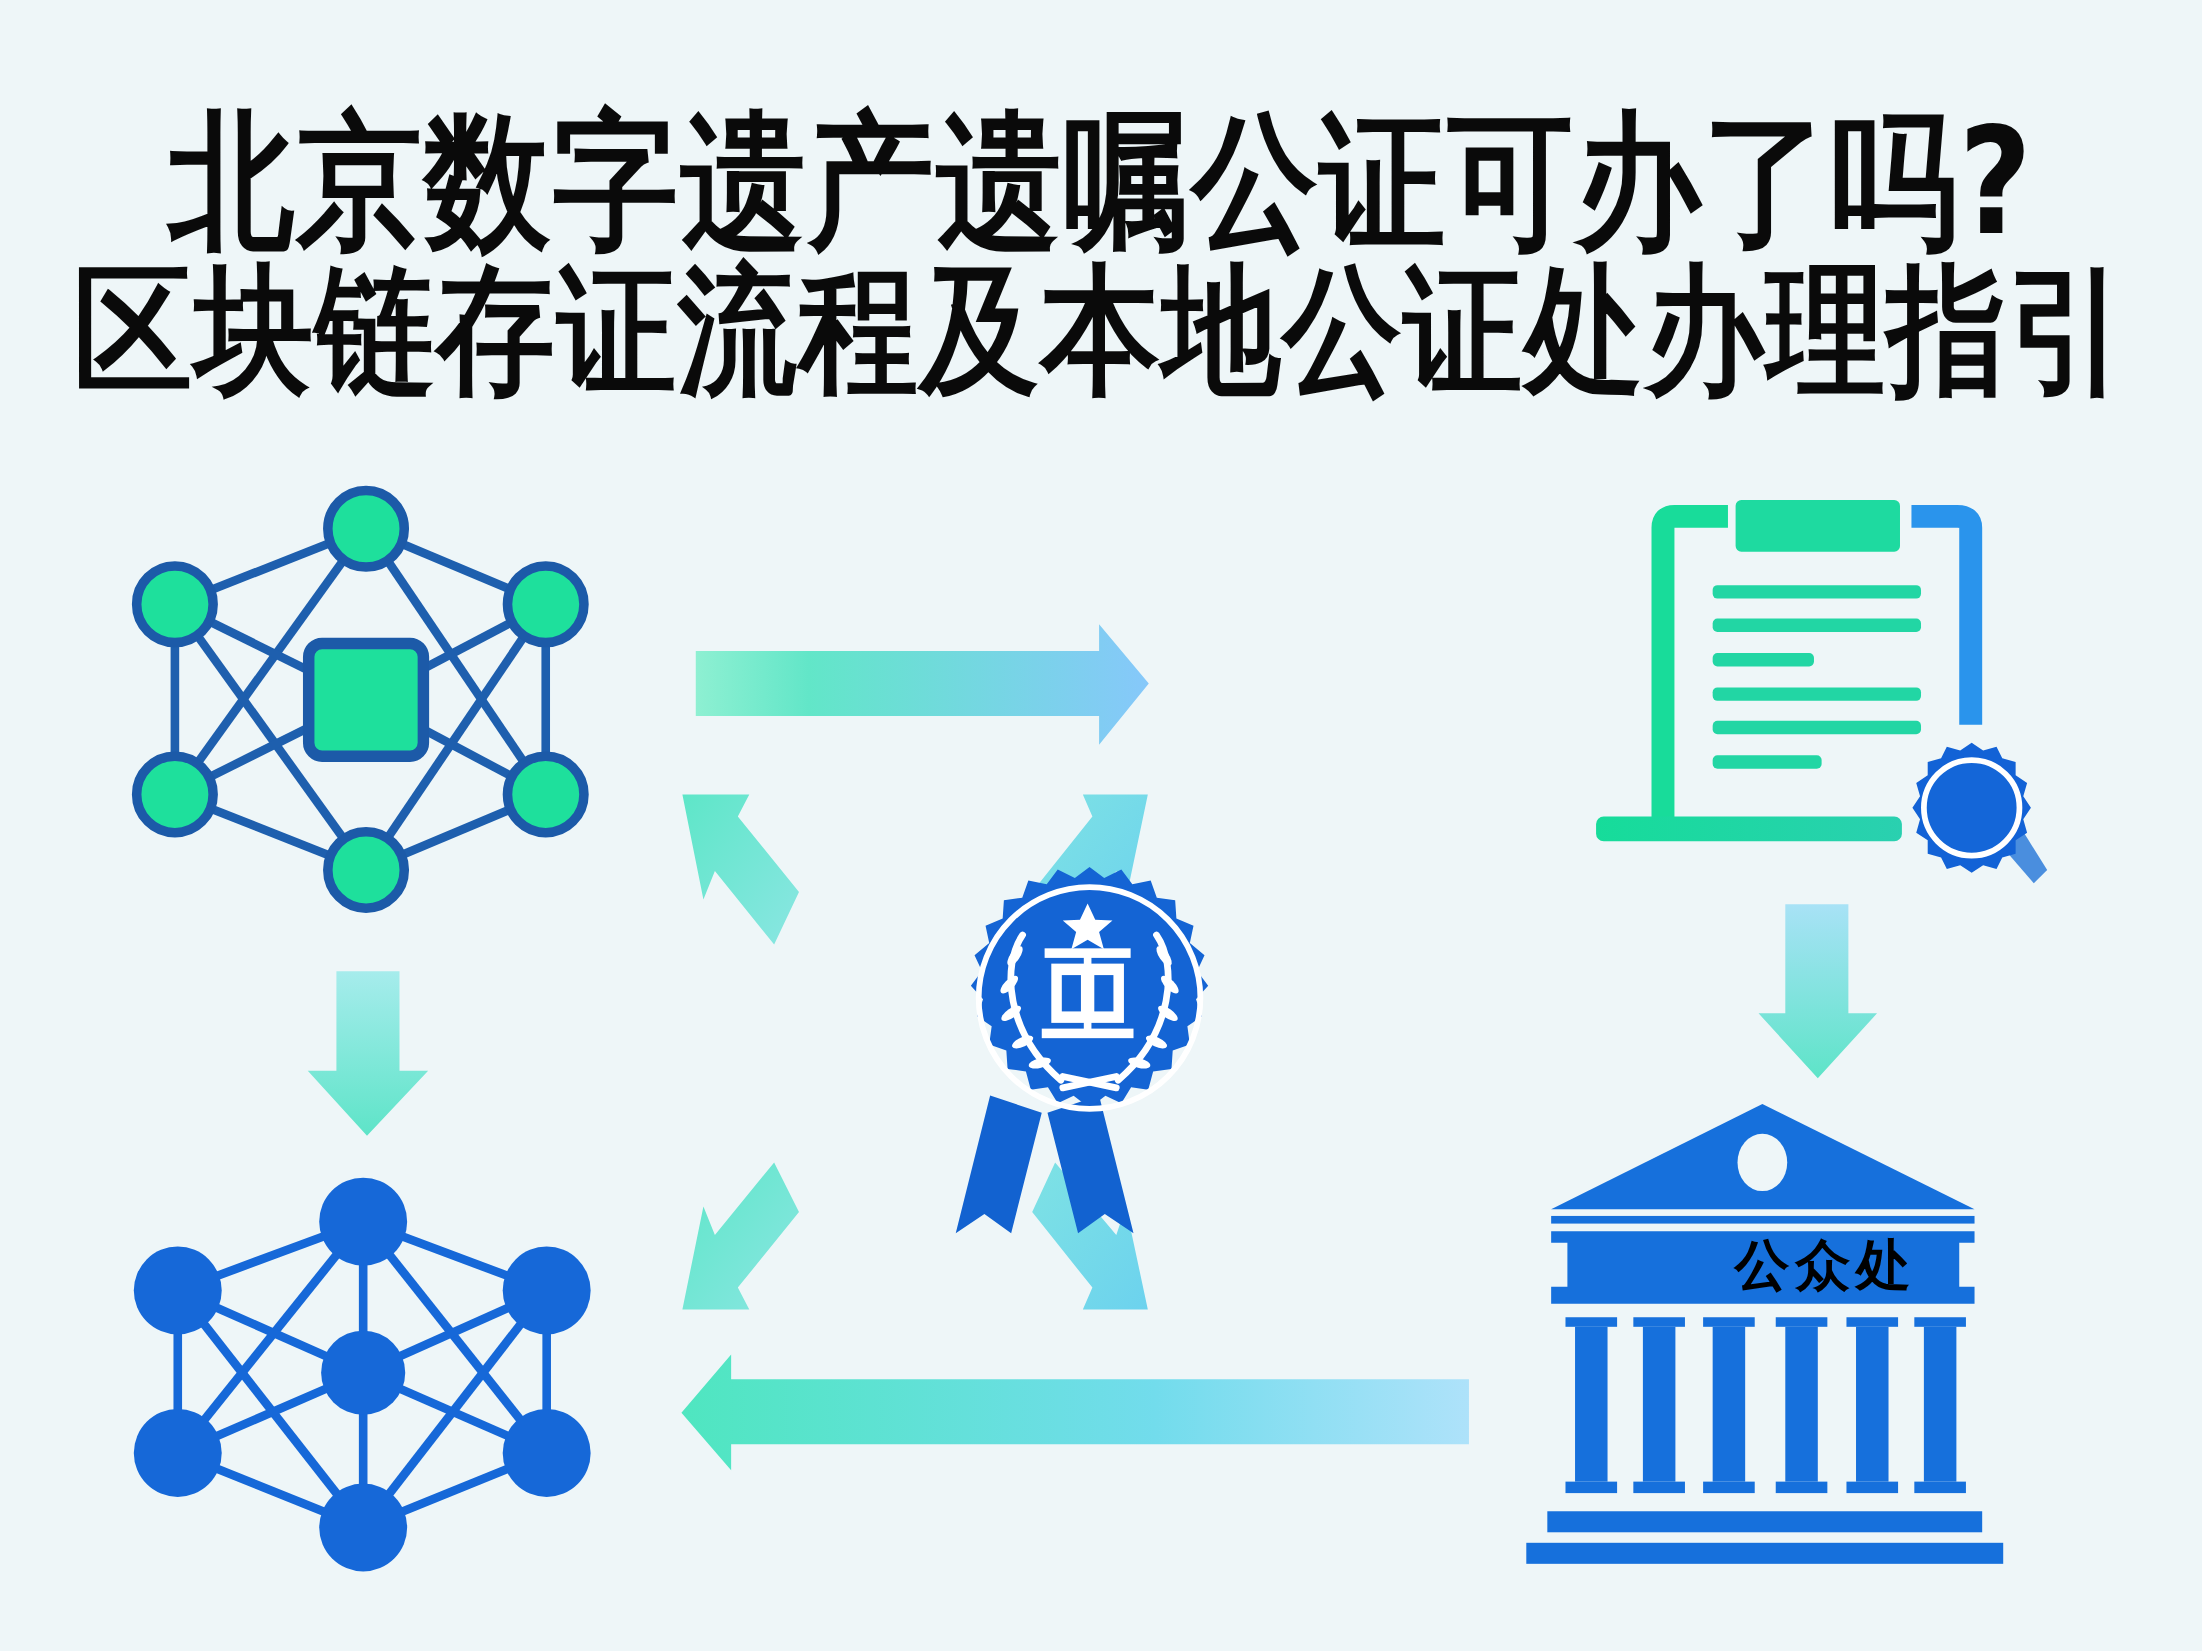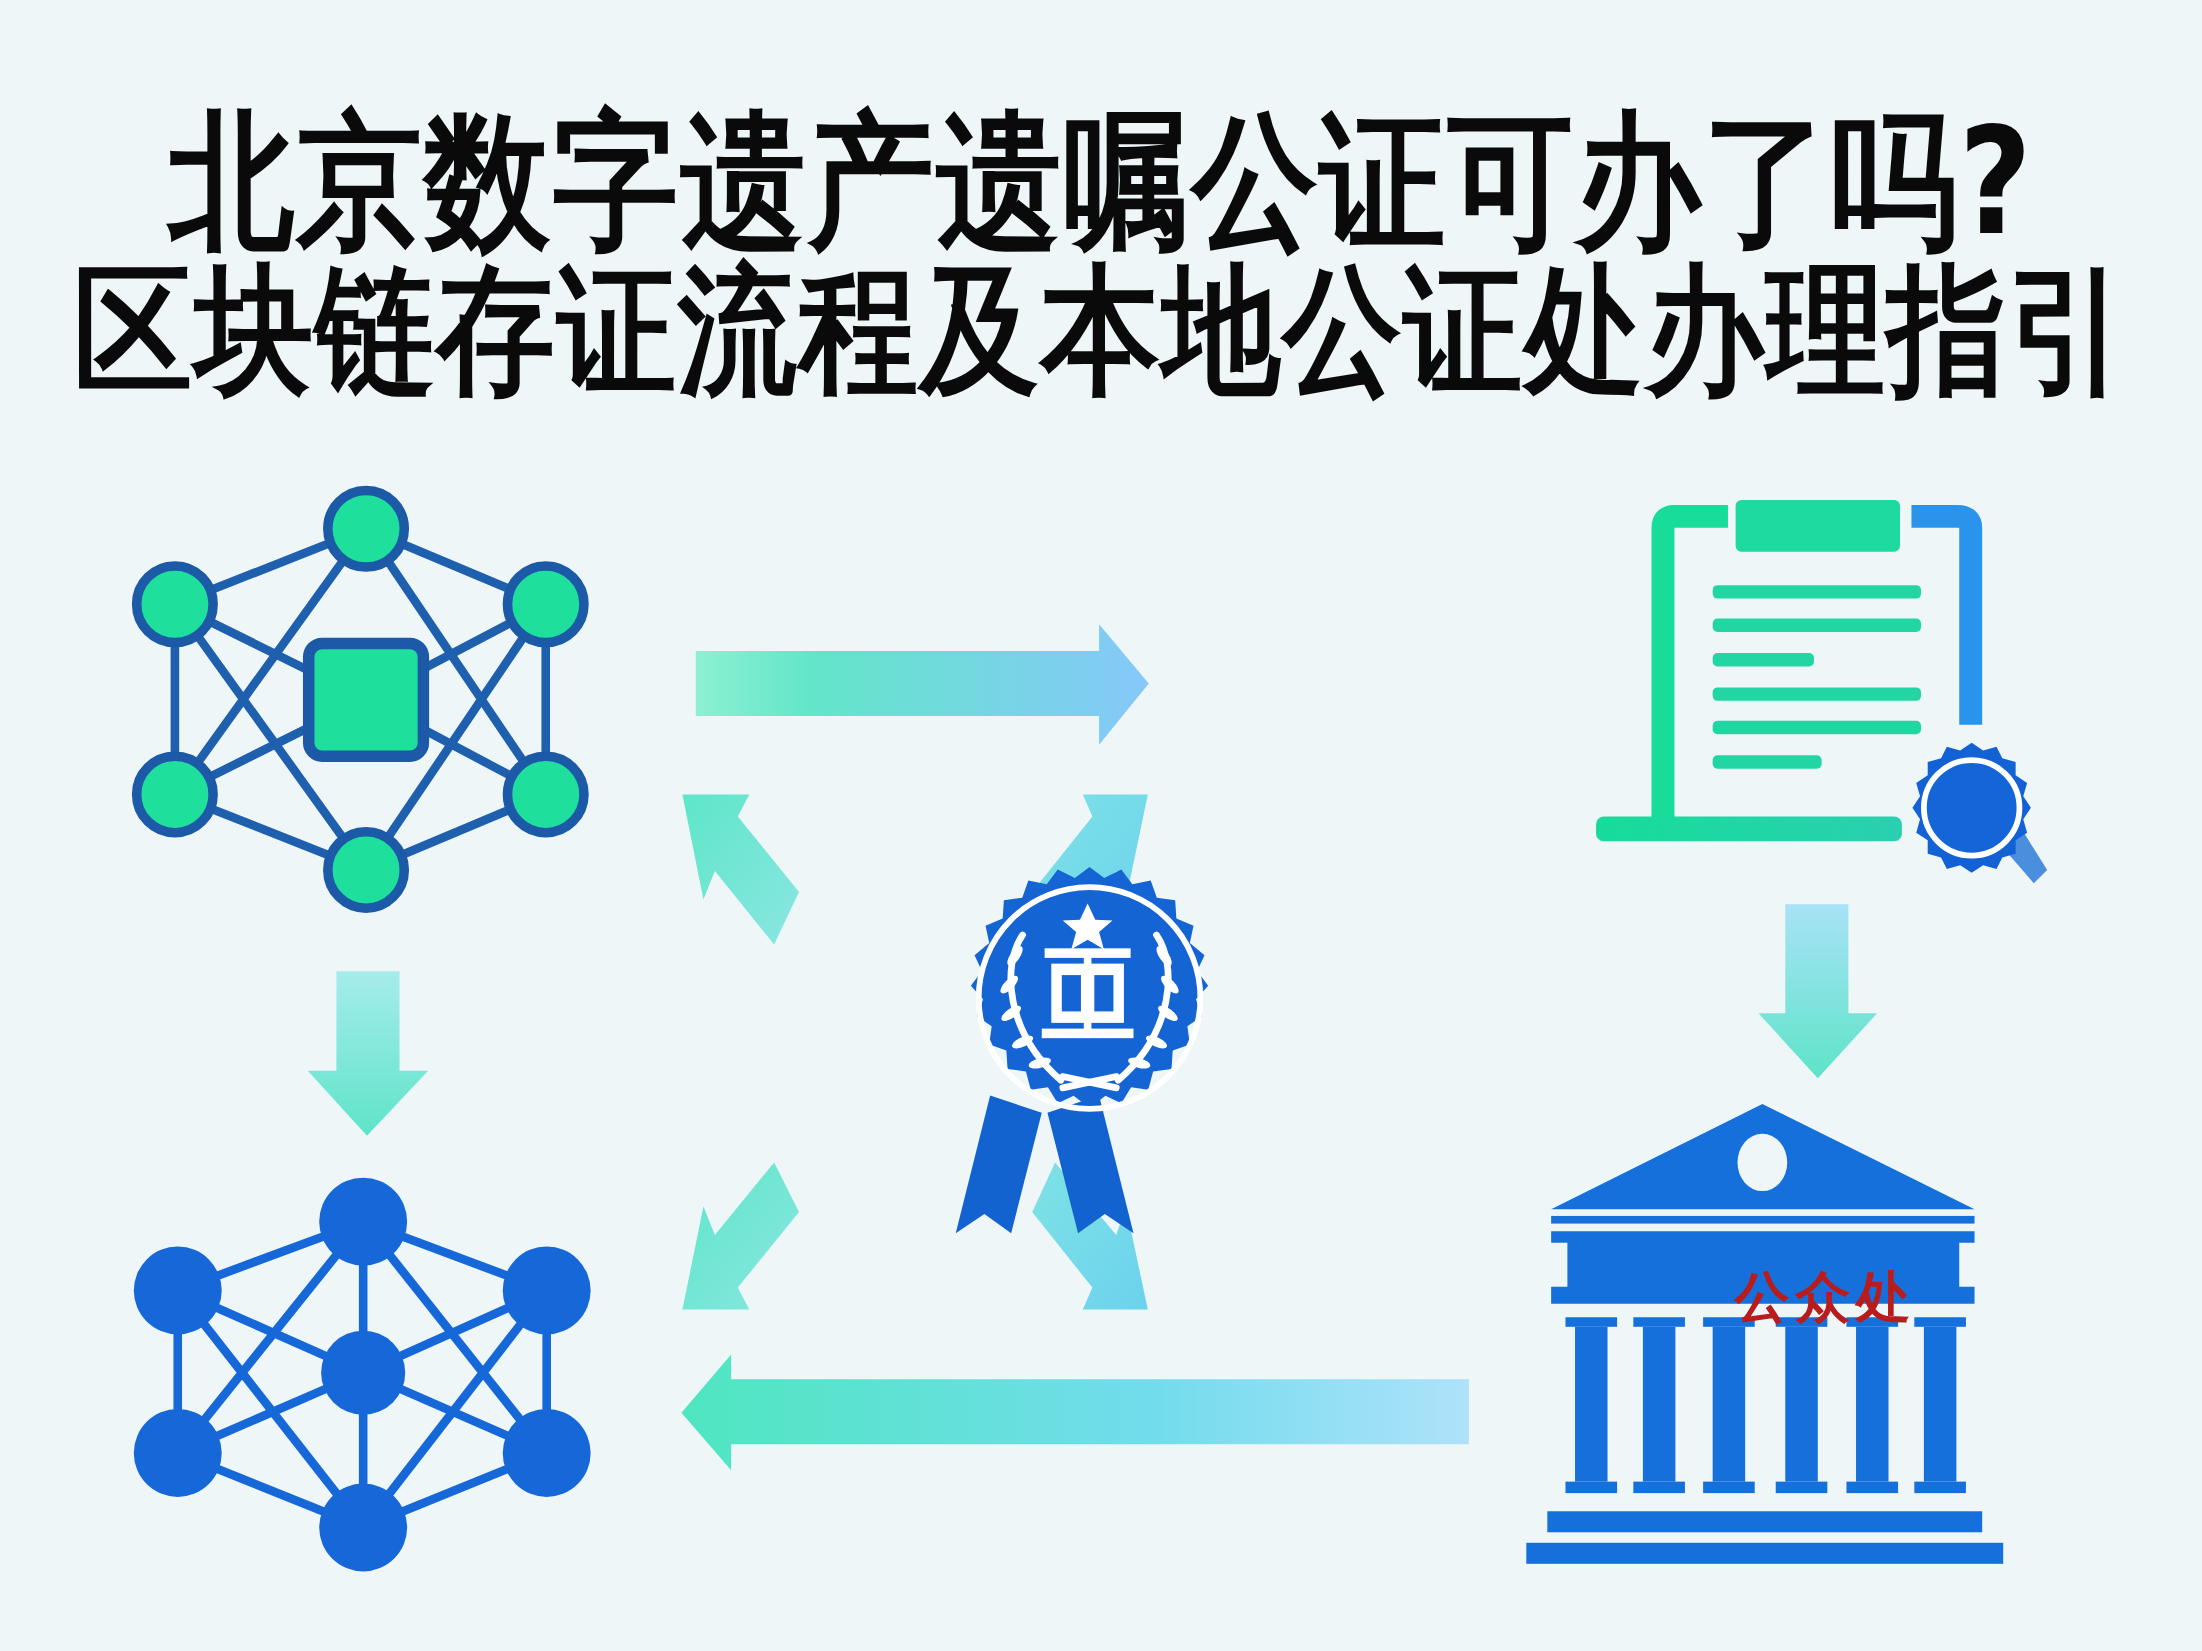--- a/index.html
+++ b/index.html
@@ -12,23 +12,22 @@
     position:absolute; left:0; width:2202px; text-align:center;
     color:#0a0a0a; font-weight:900; letter-spacing:1.9px;
     font-family:"DejaVu Sans","Liberation Sans",sans-serif;
     transform:scaleY(1.18); transform-origin:top center;
   }
   #title1 { top:103px; font-size:126px; line-height:134px; }
   #title2 { top:256px; font-size:119px; line-height:126px; }
   svg.layer { position:absolute; left:0; top:0; }
   .bldg-label {
     position:absolute; left:1529px; width:593px; top:1229px; text-align:center;
-    color:#b91c1c; font-size:55px; font-weight:bold; letter-spacing:5.7px;
+    color:#000000; font-size:55px; font-weight:bold; letter-spacing:5.7px;
     font-family:"DejaVu Serif","Liberation Serif",serif;
-    margin-top:32px;
   }
 </style>
 </head>
 <body>
 
 <div id="title1" class="title">北京数字遗产遗嘱公证可办了吗?</div>
 <div id="title2" class="title">区块链存证流程及本地公证处办理指引</div>
 
 <svg class="layer" width="2202" height="1652" viewBox="0 0 2304 1728">
   <defs>

